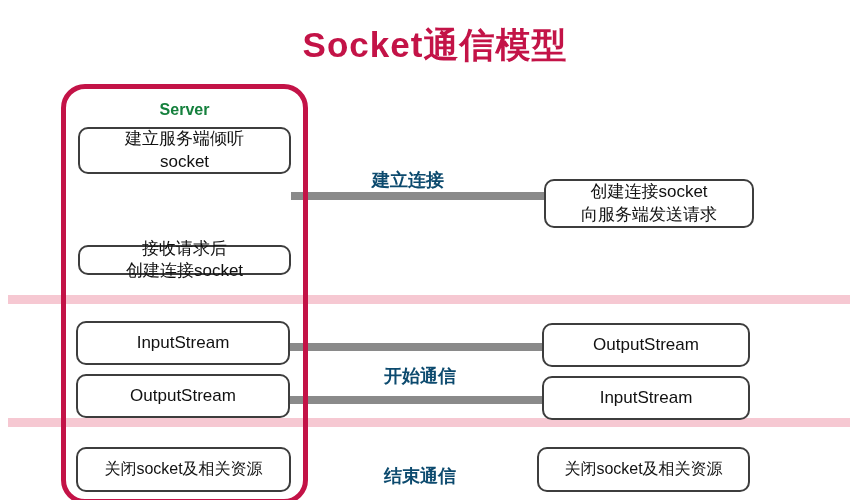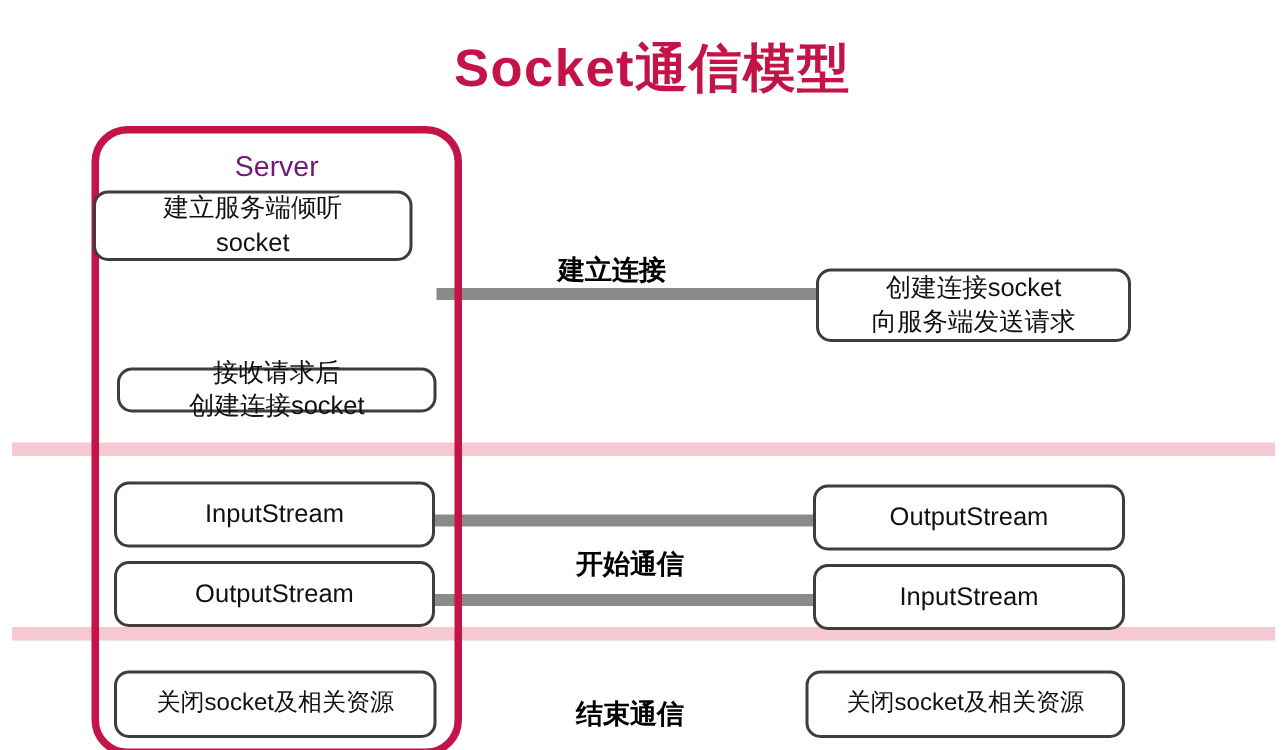--- a/index.html
+++ b/index.html
@@ -45,21 +45,21 @@
   }
   .line1 { left: 283px; top: 184px; width: 256px; }
   .line2 { left: 281px; top: 335px; width: 256px; }
   .line3 { left: 281px; top: 388px; width: 256px; }
 
   .conn-label {
     position: absolute;
     z-index: 2;
     font-size: 18px;
     font-weight: bold;
-    color: #000000;
+    color: #0c4a6e;
     width: 200px;
     text-align: center;
   }
   .label-establish   { left: 300px; top: 156px; }
   .label-communicate { left: 312px; top: 352px; }
   .label-end         { left: 312px; top: 452px; }
 
   .container {
     position: absolute;
     border: 5px solid var(--accent, #c31347);
@@ -68,41 +68,41 @@
     z-index: 2;
   }
   .server { left: 53px;  top: 76px;  width: 247px; height: 420px; }
   .client { left: 511px; top: 110px; width: 246px; height: 386px; }
 
   .container-label {
     position: absolute;
     top: 8px; left: 0;
     width: 100%;
     text-align: center;
-    font-size: 19px;
-    font-weight: normal;
-    color: #701a75;
+    font-size: 16px;
+    font-weight: bold;
+    color: #15803d;
   }
 
   .node {
     position: absolute;
     z-index: 3;
     background: #ffffff;
     border: 2px solid var(--box-border, #3d3d3d);
     border-radius: 10px;
     display: flex;
     align-items: center;
     justify-content: center;
     text-align: center;
     font-size: 17px;
     color: #111111;
     line-height: 1.3;
     white-space: pre-line;
   }
-  .s1 { left: 54px;  top: 119px; width: 213px; height: 47px; }
+  .s1 { left: 70px;  top: 119px; width: 213px; height: 47px; }
   .s2 { left: 70px;  top: 176px; width: 213px; height: 47px; }
   .s3 { left: 70px;  top: 237px; width: 213px; height: 30px; }
   .s4 { left: 68px;  top: 313px; width: 214px; height: 44px; }
   .s5 { left: 68px;  top: 366px; width: 214px; height: 44px; }
   .s6 { left: 68px;  top: 439px; width: 215px; height: 45px; font-size: 16px; }
   .c1 { left: 536px; top: 171px; width: 210px; height: 49px; }
   .c2 { left: 534px; top: 315px; width: 208px; height: 44px; }
   .c3 { left: 534px; top: 368px; width: 208px; height: 44px; }
   .c4 { left: 529px; top: 439px; width: 213px; height: 45px; font-size: 16px; }
 </style>

